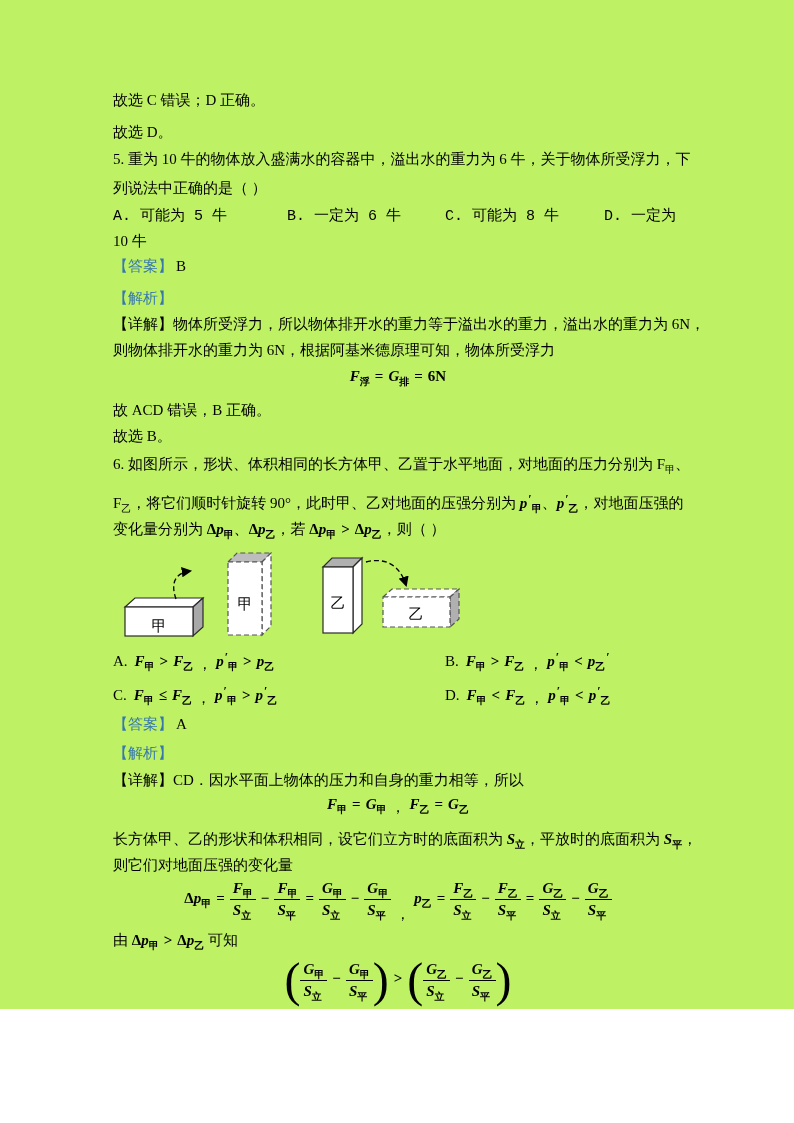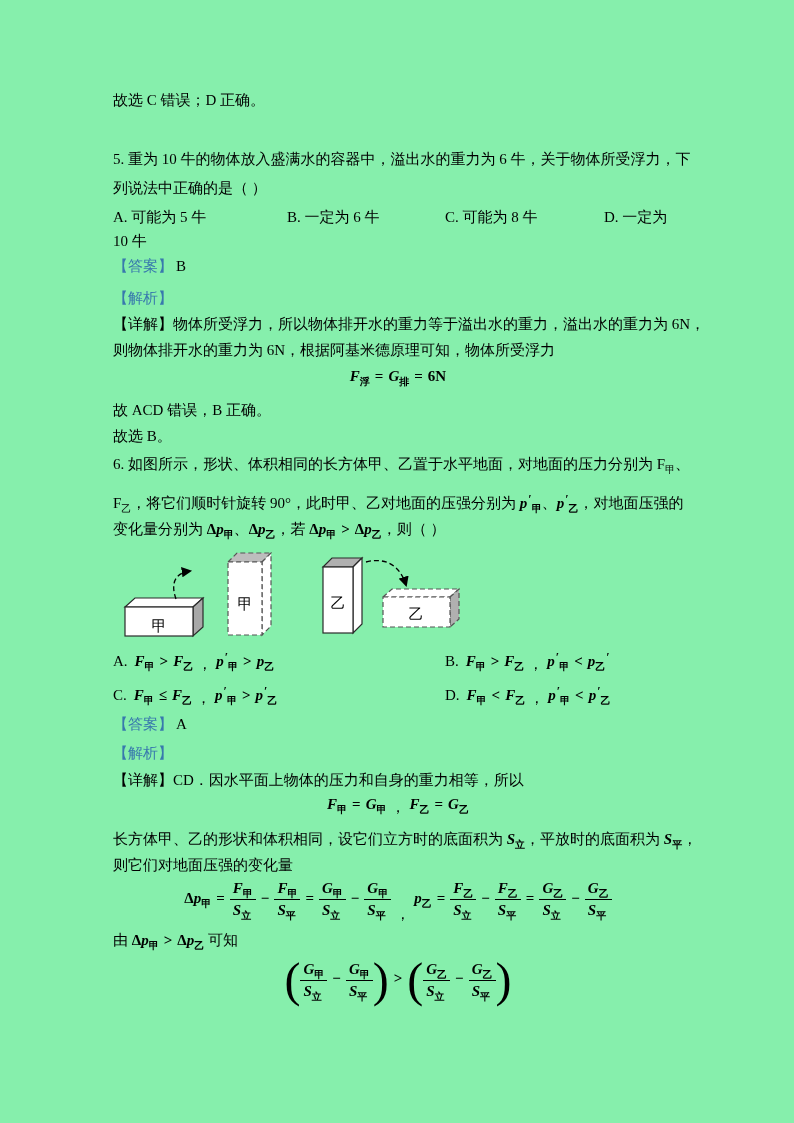--- a/index.html
+++ b/index.html
@@ -1,16 +1,16 @@
 <!DOCTYPE html>
 <html style="--accent: #3879AD;"><head>
 <meta charset="utf-8">
 <style>
   html,body{margin:0;padding:0;background:#ffffff;}
-  .page{position:relative;width:794px;height:1123px;background:#86efac;overflow:hidden;
+  .page{position:relative;width:794px;height:1009px;background:#bef264;overflow:hidden;
         font-family:"Liberation Serif","DejaVu Serif",serif;font-size:15px;color:#000;}
   .ln{position:absolute;left:113px;width:570px;margin:0;line-height:24px;white-space:nowrap;}
   .blue{color:var(--accent,#3879AD);}
   .ans-val{margin-left:3px;}
   .bsup{font-weight:normal;}
   
   .imath{white-space:nowrap;}
   .mv{white-space:nowrap;}
   .mi{font-style:italic;font-weight:bold;}
   .reg .mi{font-style:normal;font-weight:normal;}
@@ -22,33 +22,34 @@
   .mn{font-weight:bold;font-style:normal;}
   .mc{font-weight:normal;font-style:normal;padding:0 4px;vertical-align:-3px;}
   .mathline{text-align:center;line-height:normal;}
   .frac{display:inline-block;vertical-align:middle;text-align:left;}
   .frac .fn{display:block;border-bottom:1.3px solid #000;padding:0 3px;line-height:20px;}
   .frac .fd{display:block;padding:0 3px;line-height:20px;}
   .fracline .mc{vertical-align:-16px;}
   .pgroup{display:inline-flex;align-items:center;vertical-align:middle;}
   .bigp{font-size:48px;font-weight:normal;font-style:normal;line-height:1;}
   
-  .optrow{display:grid;grid-template-columns:174px 158px 159px 1fr;}
+  .optrow{display:grid;grid-template-columns:174px 158px 159px 1fr;font-family:Liberation Mono, monospace;}
   .optrow2{display:grid;grid-template-columns:332px 1fr;}
   .olet{margin-right:7px;}
   
   .figure{position:absolute;left:113px;top:552px;}
   .figure text{font-family:"Liberation Serif","DejaVu Serif",serif;font-size:15px;fill:#000;}
 </style>
 </head>
 <body>
 
 <div class="page">
 
   <p class="ln" style="top:88px">故选 C 错误；D 正确。</p>
+  <p class="ln" style="top:120px">故选 D。</p>
 
   <p class="ln" style="top:147px">5. 重为 10 牛的物体放入盛满水的容器中，溢出水的重力为 6 牛，关于物体所受浮力，下</p>
   <p class="ln" style="top:176px">列说法中正确的是（      ）</p>
 
   <div class="ln optrow" style="top:205px">
     <span>A. 可能为 5 牛</span>
     <span>B. 一定为 6 牛</span>
     <span>C. 可能为 8 牛</span>
     <span>D. 一定为</span>
   </div>

